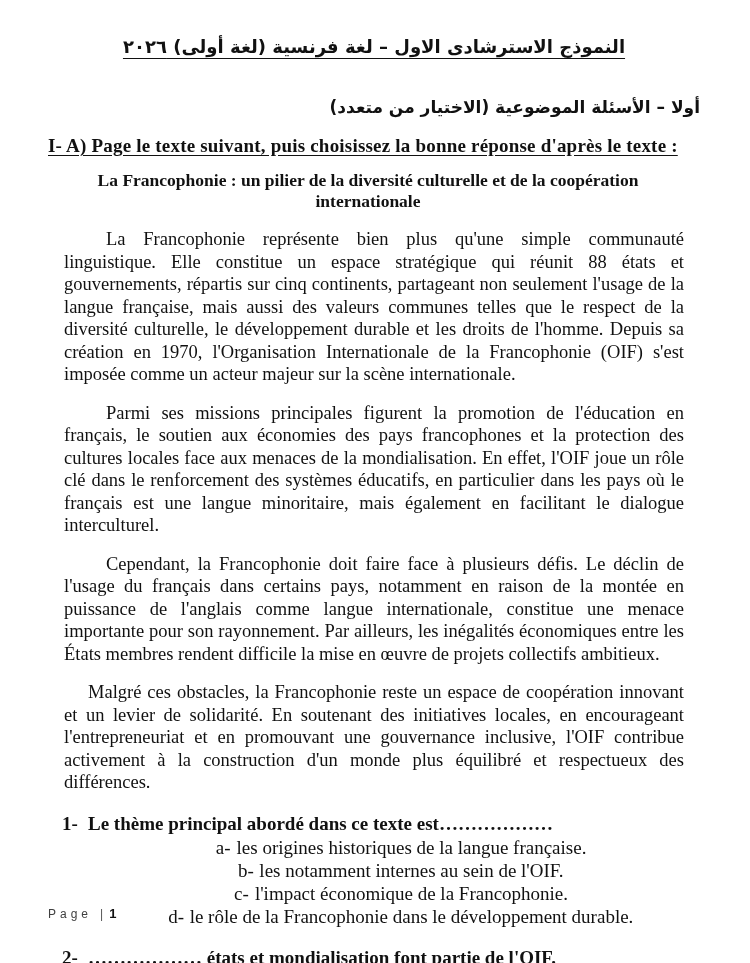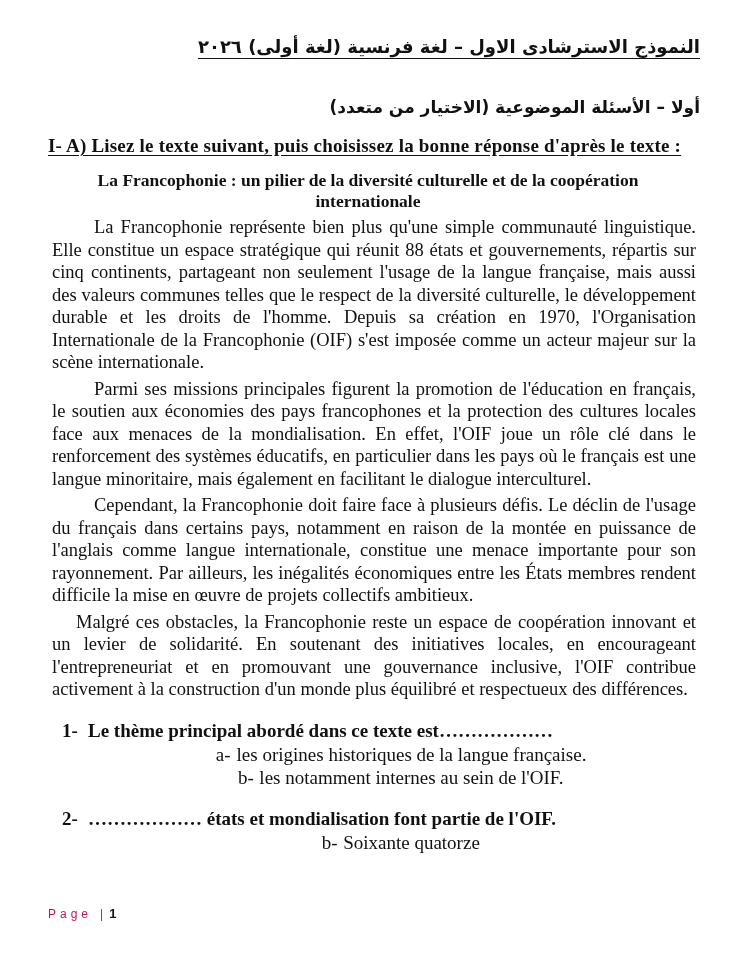--- a/index.html
+++ b/index.html
@@ -9,20 +9,21 @@
     height: 963px;
     margin: 0 auto;
     background: #ffffff;
     box-sizing: border-box;
     padding: 30px 50px 0 48px;
     font-family: "Liberation Serif", serif;
     color: #111111;
     overflow: hidden;
   }
   .ar-title {
+    text-align: center;
     direction: rtl;
     font-family: "DejaVu Sans", sans-serif;
     font-weight: 700;
     font-size: 18px;
     text-decoration: underline;
     text-underline-offset: 5px;
     margin: 6px 0 40px 0;
   }
   .ar-sub {
     text-align: right;
@@ -40,21 +41,21 @@
     margin: 0 0 13px 0;
     letter-spacing: 0.2px;
   }
   .text-title {
     font-weight: 700;
     font-size: 17.5px;
     text-align: center;
     margin: 0 12px 3px 0;
   }
   .para {
-    margin: 4px;
+    margin: 16px;
     font-size: 18.5px;
     line-height: 22.5px;
     text-align: justify;
     text-indent: 42px;
   }
   .para.small-indent { text-indent: 24px; }
   .question {
     margin-top: 18px;
     padding-left: 14px;
     font-size: 19px;
@@ -71,51 +72,57 @@
   }
   .opt-letter { display: inline-block; min-width: 27px; }
   .footer {
     position: absolute;
     left: 48px;
     bottom: 42px;
     font-family: "Liberation Sans", sans-serif;
     font-size: 12px;
     color: #8a8a8a;
   }
-  .footer .pg { letter-spacing: 4px; color: #be185d; }
+  .footer .pg { letter-spacing: 4px; color: #404040; }
   .footer .sep { color: #555555; margin: 0 6px 0 8px; }
   .footer .num { font-weight: 700; color: #111111; font-size: 13px; letter-spacing: 0; }
 </style>
 </head>
 <body>
 
 <div class="page">
 
   <div class="ar-title" dir="rtl">النموذج الاسترشادى الاول – لغة فرنسية (لغة أولى) ٢٠٢٦</div>
 
   <div class="ar-sub" dir="rtl">أولا – الأسئلة الموضوعية (الاختيار من متعدد)</div>
 
-  <div class="instruction">I- A) Lisez le texte suivant, puis choisissez la bonne réponse d'après le texte :</div>
+  <div class="instruction">I- A) Page le texte suivant, puis choisissez la bonne réponse d'après le texte :</div>
 
   <div class="text-title">La Francophonie : un pilier de la diversité culturelle et de la coopération internationale</div>
 
   <p class="para">La Francophonie représente bien plus qu'une simple communauté linguistique. Elle constitue un espace stratégique qui réunit 88 états et gouvernements, répartis sur cinq continents, partageant non seulement l'usage de la langue française, mais aussi des valeurs communes telles que le respect de la diversité culturelle, le développement durable et les droits de l'homme. Depuis sa création en 1970, l'Organisation Internationale de la Francophonie (OIF) s'est imposée comme un acteur majeur sur la scène internationale.</p>
   <p class="para">Parmi ses missions principales figurent la promotion de l'éducation en français, le soutien aux économies des pays francophones et la protection des cultures locales face aux menaces de la mondialisation. En effet, l'OIF joue un rôle clé dans le renforcement des systèmes éducatifs, en particulier dans les pays où le français est une langue minoritaire, mais également en facilitant le dialogue interculturel.</p>
   <p class="para">Cependant, la Francophonie doit faire face à plusieurs défis. Le déclin de l'usage du français dans certains pays, notamment en raison de la montée en puissance de l'anglais comme langue internationale, constitue une menace importante pour son rayonnement. Par ailleurs, les inégalités économiques entre les États membres rendent difficile la mise en œuvre de projets collectifs ambitieux.</p>
   <p class="para small-indent">Malgré ces obstacles, la Francophonie reste un espace de coopération innovant et un levier de solidarité. En soutenant des initiatives locales, en encourageant l'entrepreneuriat et en promouvant une gouvernance inclusive, l'OIF contribue activement à la construction d'un monde plus équilibré et respectueux des différences.</p>
 
   <div class="question">
     <div class="q-prompt">
       <span class="q-num">1-</span><span>Le thème principal abordé dans ce texte est………………</span>
     </div>
     <div class="option">
       <span class="opt-letter">a-</span><span>les origines historiques de la langue française.</span>
     </div>
     <div class="option">
       <span class="opt-letter">b-</span><span>les notamment internes au sein de l'OIF.</span>
+    </div>
+    <div class="option">
+      <span class="opt-letter">c-</span><span>l'impact économique de la Francophonie.</span>
+    </div>
+    <div class="option">
+      <span class="opt-letter">d-</span><span>le rôle de la Francophonie dans le développement durable.</span>
     </div>
   </div>
 
   <div class="question">
     <div class="q-prompt">
       <span class="q-num">2-</span><span>……………… états et mondialisation font partie de l'OIF.</span>
     </div>
     <div class="option">
       <span class="opt-letter">b-</span><span>Soixante quatorze</span>
     </div>

